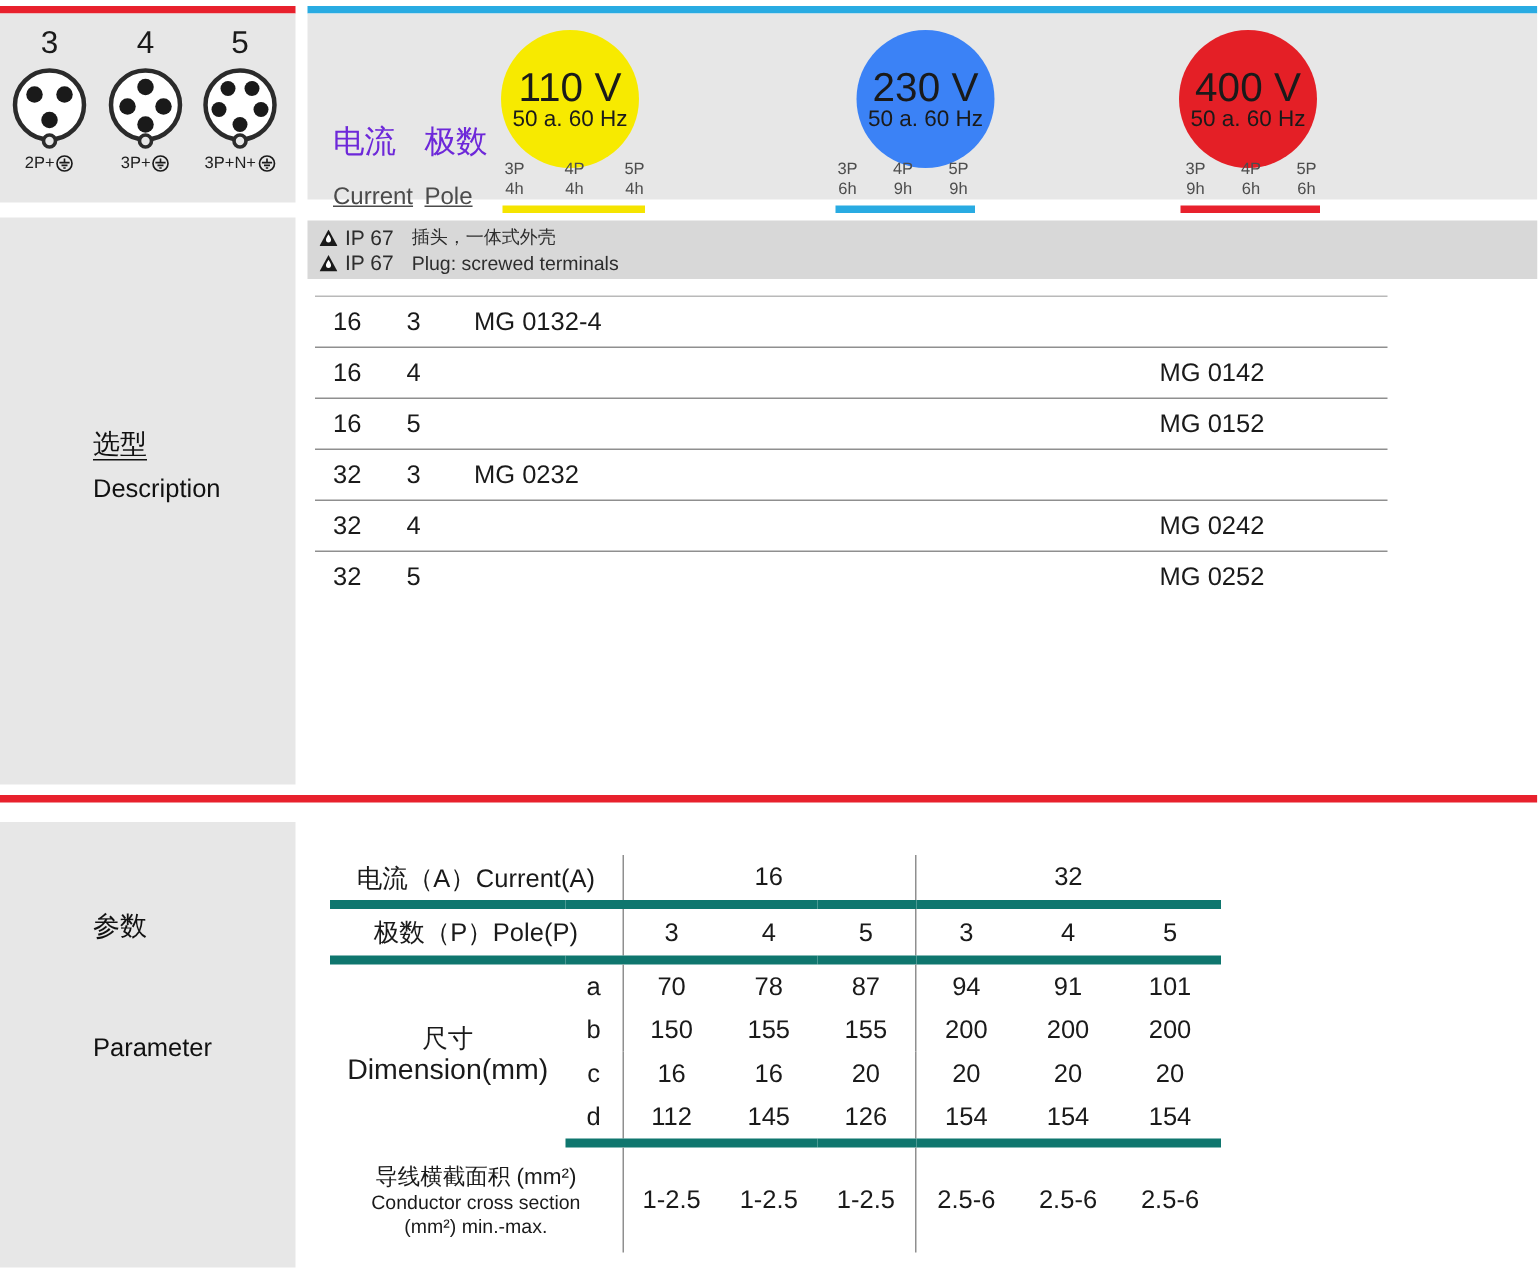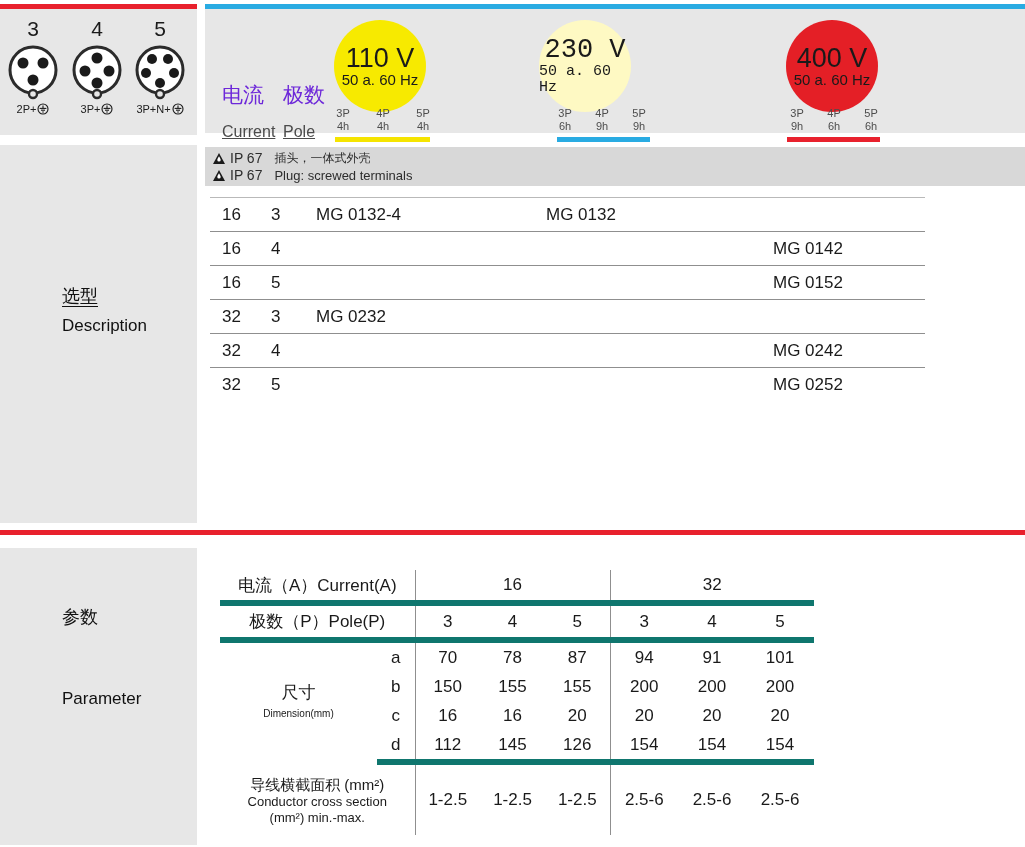--- a/index.html
+++ b/index.html
@@ -23,21 +23,21 @@
   .header-panel{left:205px;top:9px;width:820px;height:124px;background:#e7e7e7;}
   .hdr-col{position:absolute;top:74px;}
   .hdr-col .zh{font-size:21px;line-height:24px;color:#6d28d9;}
   .hdr-col .en{font-size:16px;line-height:18px;color:#4b4b4b;margin-top:16px;text-decoration:underline;}
   .hdr-current{left:17px;} .hdr-pole{left:78px;}
   .vcircle{position:absolute;top:11px;width:92px;height:92px;border-radius:50%;
            display:flex;flex-direction:column;align-items:center;justify-content:center;}
   .vcircle .volts{font-size:27px;line-height:28px;}
   .vcircle .freq{font-size:15px;line-height:16px;}
   .vc-110{left:129px;background:#f7ea00;}
-  .vc-230{left:334px;background:#fef9c3;font-family:Liberation Mono, monospace;}
+  .vc-230{left:366px;background:#3b82f6;}
   .vc-400{left:581px;background:#e41f26;}
   .pole-hours{position:absolute;top:98px;width:110px;display:flex;justify-content:space-between;}
   .ph-110{left:123px;} .ph-230{left:345px;width:104px;} .ph-400{left:577px;width:104px;}
   .ph-item{width:30px;text-align:center;font-size:11px;line-height:13px;color:#4d4d4d;}
 
   .ubar{top:137px;height:5px;}
   .ubar-110{left:335px;width:95px;background:#f5e400;}
   .ubar-230{left:557px;width:93px;background:#29abe2;}
   .ubar-400{left:787px;width:93px;background:#e8212d;}
 
@@ -72,21 +72,21 @@
   
   .param-table-wrap{left:220px;top:570px;}
   table.ptab{border-collapse:collapse;table-layout:fixed;font-size:17px;color:#1a1a1a;}
   table.ptab td{padding:0;text-align:center;vertical-align:middle;}
   td.lab{text-align:left;}
   tr.r-cur td{height:30px;} tr.r-pole td{height:31px;} tr.r-dim td{height:29px;}
   .hb td{border-bottom:6px solid #0f766e;}
   td.bl{border-left:1px solid #8f8f8f;}
   td.sub{text-align:right;padding-right:7px;}
   .dim-zh{font-size:17px;line-height:22px;}
-  .dim-en{font-size:10px;line-height:20px;}
+  .dim-en{font-size:19px;line-height:20px;}
   td.cond-lab{vertical-align:top;padding-top:5px;line-height:17px;}
   .cond-zh{font-size:15px;line-height:19px;}
   .cond-en{font-size:13px;line-height:16px;}
   td.cond-val{vertical-align:top;padding-top:8px;height:70px;}
 </style>
 </head>
 <body>
 
 <div class="page">
 
@@ -251,21 +251,20 @@
 
   <div class="abs desc-panel"></div>
   <div class="sec-zh desc-zh">选型</div>
   <div class="sec-en desc-en">Description</div>
 
   <div class="abs desc-table">
     <div class="drow">
       <span class="c-cur">16</span>
       <span class="c-pole">3</span>
       <span class="c-v110">MG 0132-4</span>
-      <span class="c-v230">MG 0132</span>
       <span class="c-v400"></span>
     </div>
     <div class="drow">
       <span class="c-cur">16</span>
       <span class="c-pole">4</span>
       <span class="c-v110"></span>
       <span class="c-v230"></span>
       <span class="c-v400">MG 0142</span>
     </div>
     <div class="drow">

